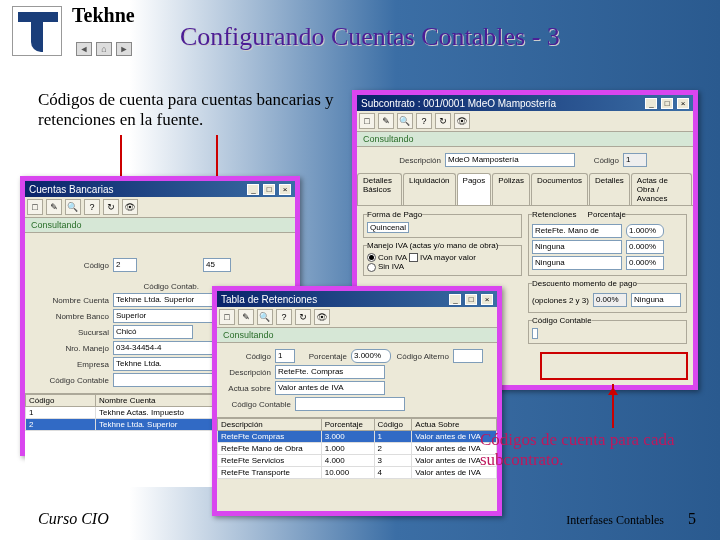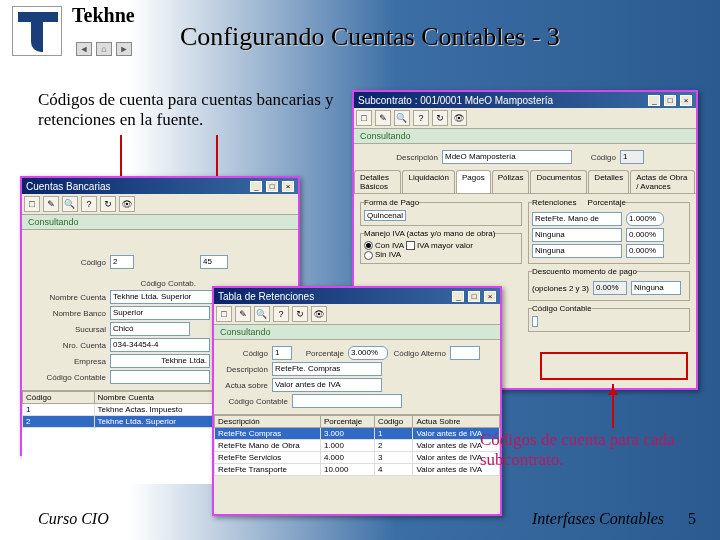--- a/index.html
+++ b/index.html
@@ -57,21 +57,21 @@
     font-size: 9px;
     line-height: 12px;
     text-align: center;
     color: #555;
   }
   .title {
     position: absolute;
     top: 22px;
     left: 180px;
     font-size: 26px;
-    color: #000000;
+    color: #4c1d95;
     text-shadow: 1px 1px 0 #ccc;
   }
   .caption-left {
     position: absolute;
     top: 90px;
     left: 38px;
     width: 320px;
     font-size: 17px;
     color: #000;
     line-height: 1.2;
@@ -91,37 +91,36 @@
     bottom: 12px;
     left: 38px;
     font-size: 16px;
     font-style: italic;
     color: #000;
   }
   .footer-right {
     position: absolute;
     bottom: 12px;
     right: 56px;
-    font-size: 16px;
-    font-style: italic;
+    font-size: 12px;
     color: #000;
   }
   .page-num {
     position: absolute;
     bottom: 12px;
     right: 24px;
     font-size: 16px;
     color: #000;
   }
 
   
   .win {
     position: absolute;
     background: #ece9d8;
-    border: 2px solid #d946ef;
+    border: 5px solid #d946ef;
     box-shadow: 2px 2px 5px rgba(0,0,0,0.4);
     font-family: Tahoma, sans-serif;
     font-size: 9px;
     color: #000;
   }
   .titlebar {
     background: linear-gradient(to right, #0a246a, #3b6ea5);
     color: #fff;
     font-size: 10px;
     padding: 2px 4px;
@@ -390,26 +389,26 @@
       </div>
     <div class="row">
         <span class="lbl">Nombre Banco</span>
         <span class="inp" style="width:100px;">Superior</span>
       </div>
     <div class="row">
         <span class="lbl">Sucursal</span>
         <span class="inp" style="width:80px;">Chicó</span>
       </div>
     <div class="row">
-        <span class="lbl">Nro. Cuenta</span>
+        <span class="lbl">Nro. Manejo</span>
         <span class="inp" style="width:100px;">034-34454-4</span>
       </div>
     <div class="row">
         <span class="lbl">Empresa</span>
-        <span class="inp" style="width:100px;text-align:right;">Tekhne Ltda.</span>
+        <span class="inp" style="width:100px;">Tekhne Ltda.</span>
       </div>
     <div class="row">
         <span class="lbl">Código Contable</span>
         <span class="inp" style="width:100px;"></span>
       </div>
   </div>
   <div class="list-area">
     <table class="table">
       <tbody>
           <tr>

